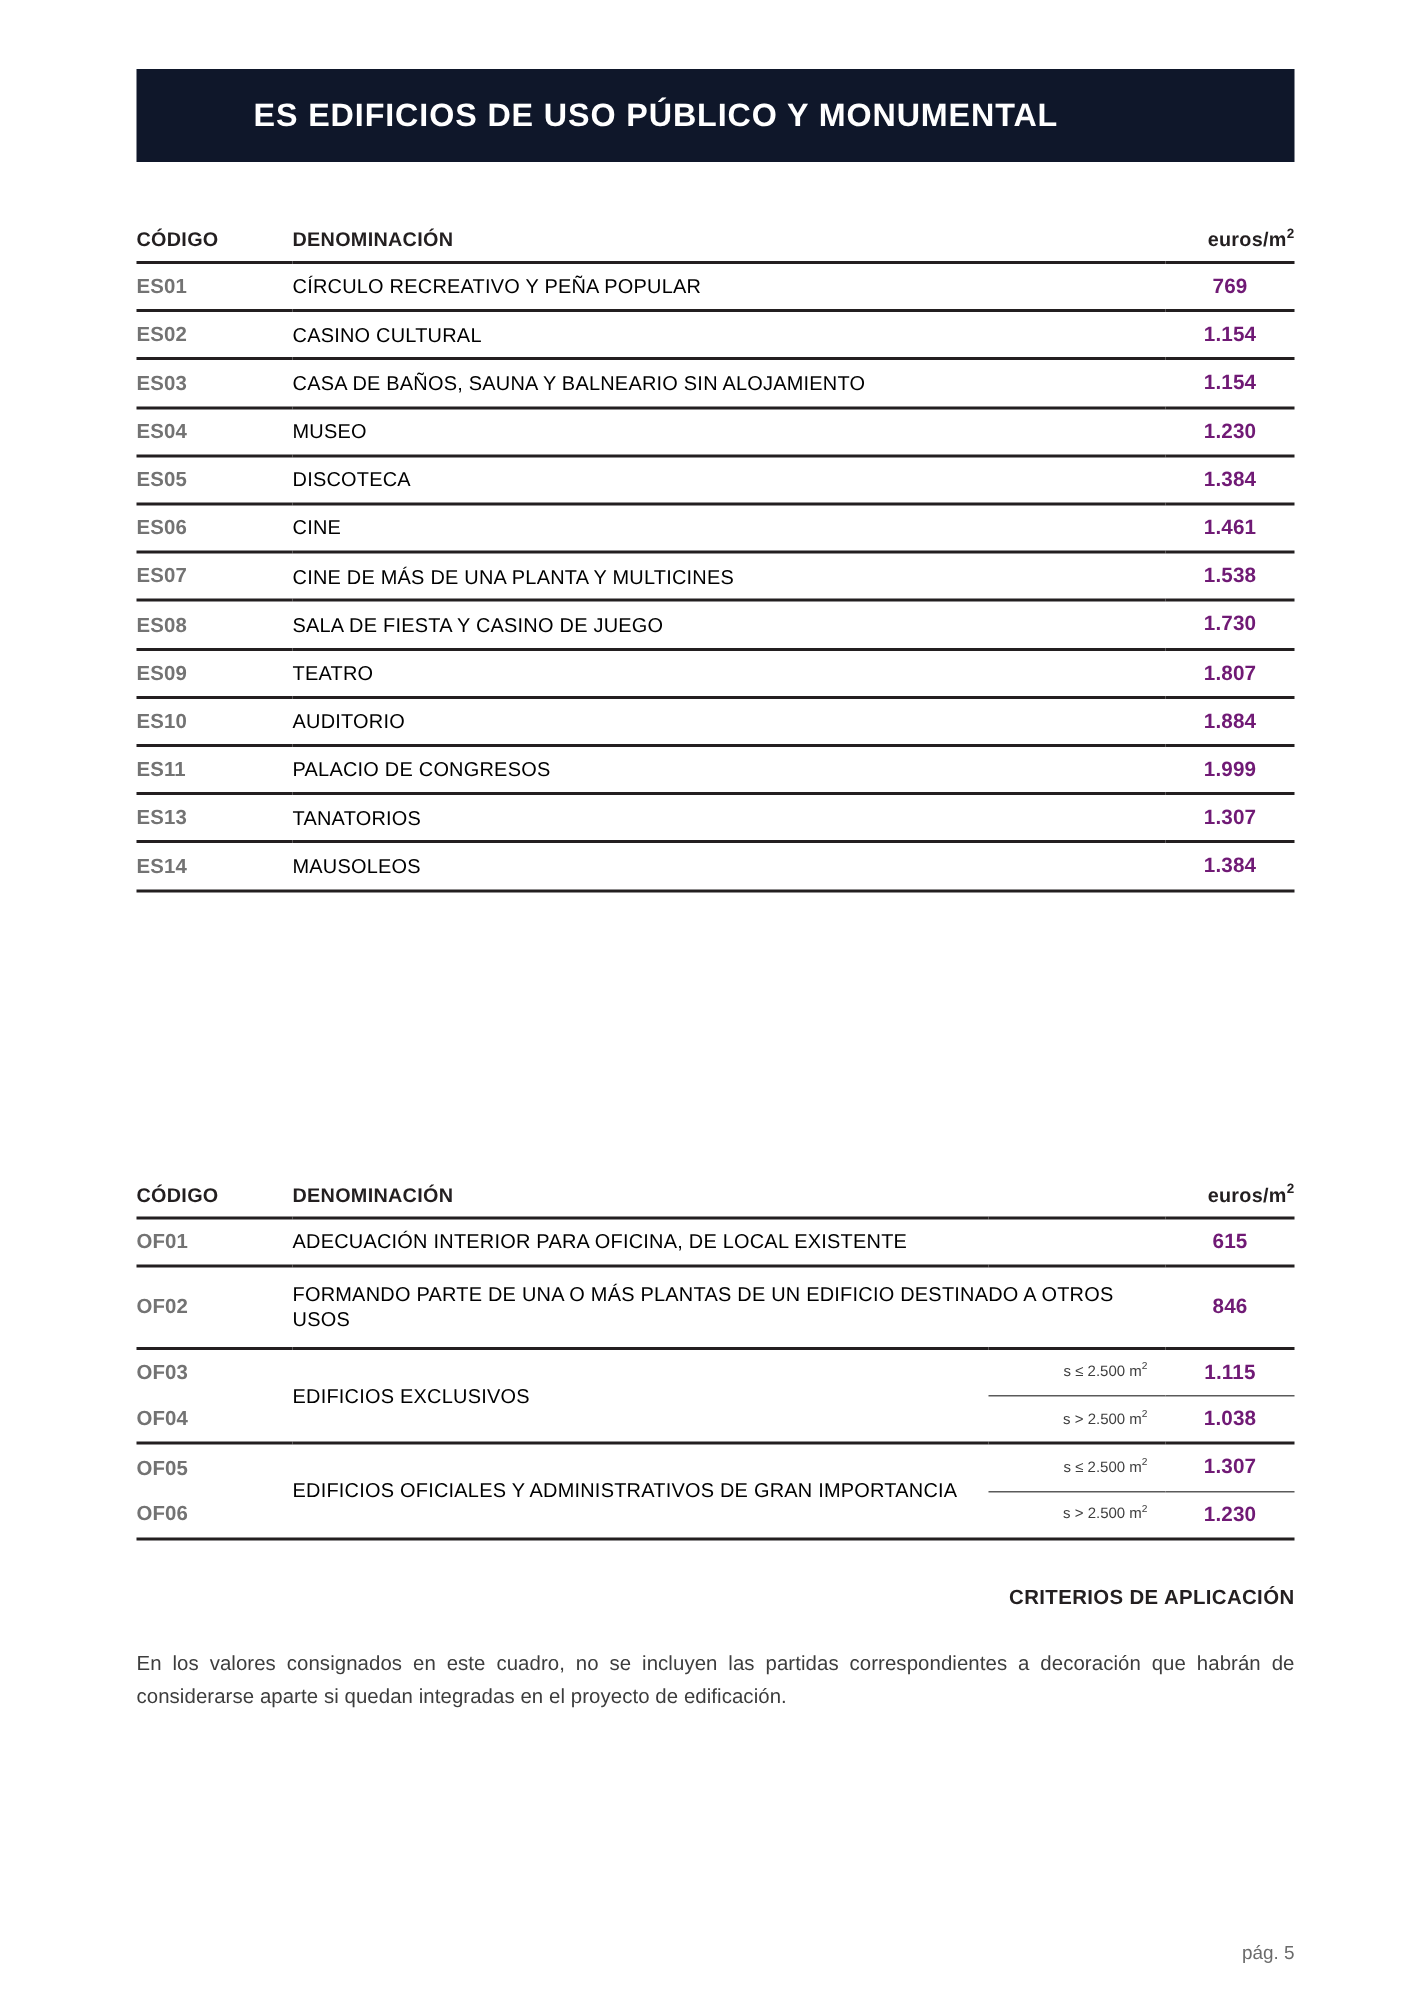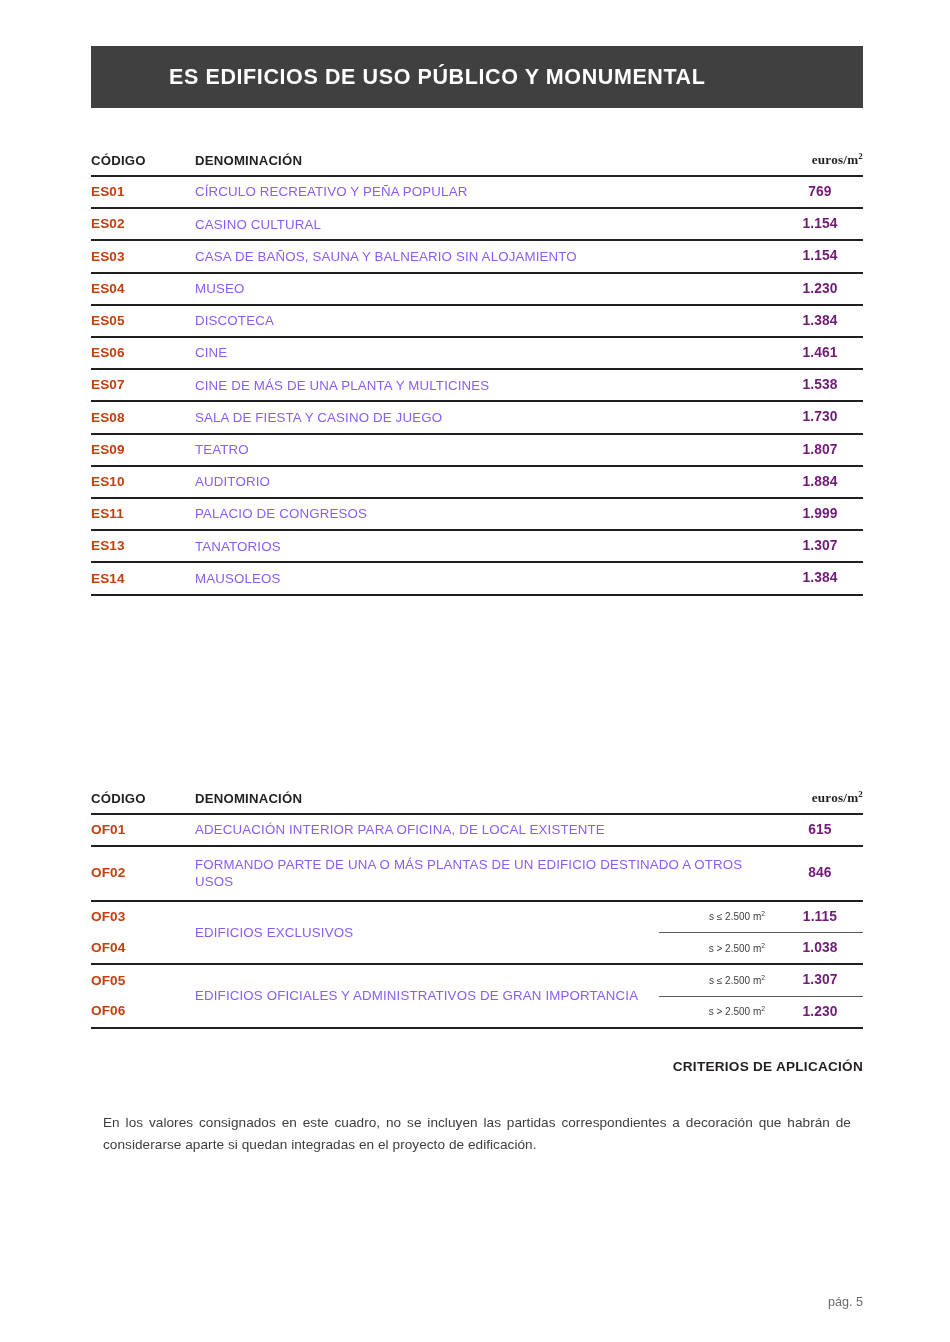--- a/index.html
+++ b/index.html
@@ -23,21 +23,21 @@
   }
   .content {
     position: absolute;
     left: 91px;
     top: 0;
     width: 772px;
   }
 
   
   .section-banner {
-    background: #404040;
+    background: #0f172a;
     height: 62px;
     display: flex;
     align-items: center;
     width: 100%;
     box-sizing: border-box;
   }
   .section-banner .banner-title {
     color: #ffffff;
     font-size: 21.5px;
     font-weight: bold;
@@ -60,41 +60,41 @@
 
   .price-table th {
     font-size: 13.2px;
     font-weight: bold;
     letter-spacing: 0.2px;
     text-align: left;
     padding: 0 0 7px 0;
     vertical-align: bottom;
     color: #231f20;
   }
-  .price-table th.val { text-align: right; font-family: Liberation Serif, serif; }
+  .price-table th.val { text-align: right; }
 
   .price-table td {
     padding: 6px 0 6px 0;
     vertical-align: middle;
     color: #3a3a3a;
     border-top: 2.1px solid #231f20;
     line-height: 1.32;
   }
   .price-table tr.first-row td { border-top: 2.1px solid #231f20; }
 
   td.code {
     font-weight: bold;
-    color: #c2410c;
+    color: #737373;
     font-size: 13.6px;
     letter-spacing: 0.1px;
   }
   td.name {
     font-size: 13.3px;
     letter-spacing: 0.15px;
-    color: #8b5cf6;
+    color: #000000;
     padding-right: 10px;
   }
   td.cond {
     font-size: 10px;
     color: #3d3d3d;
     text-align: right;
     padding-right: 12px;
     white-space: nowrap;
   }
   td.value {
@@ -127,21 +127,21 @@
     letter-spacing: 0.25px;
     color: #231f20;
     margin: 0;
     text-align: right;
   }
   .criteria-text {
     font-size: 13.6px;
     line-height: 1.62;
     color: #3d3d3d;
     text-align: justify;
-    margin: 12px;
+    margin: 0;
     letter-spacing: 0.05px;
   }
 
   
   .footer-page {
     position: absolute;
     right: 87px;
     bottom: 33px;
     font-size: 12.6px;
     color: #6b6b6b;

